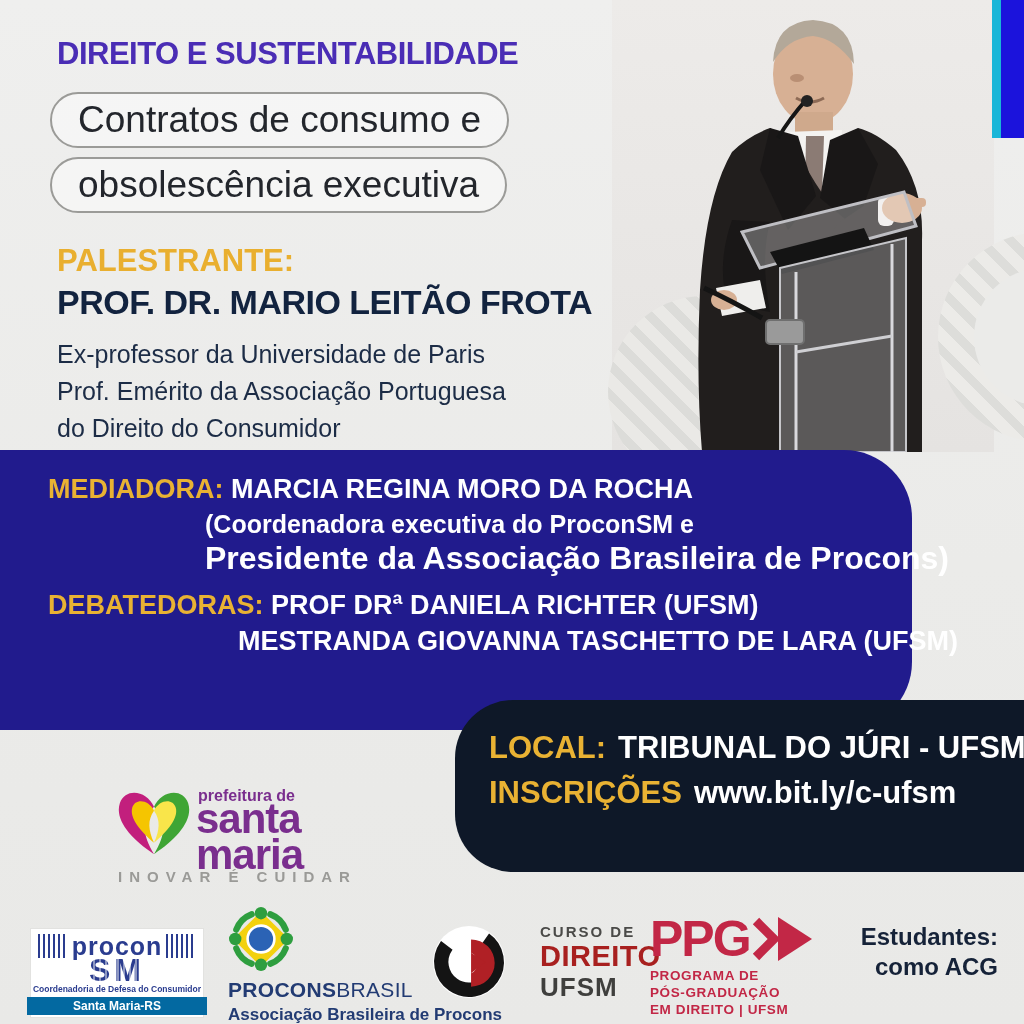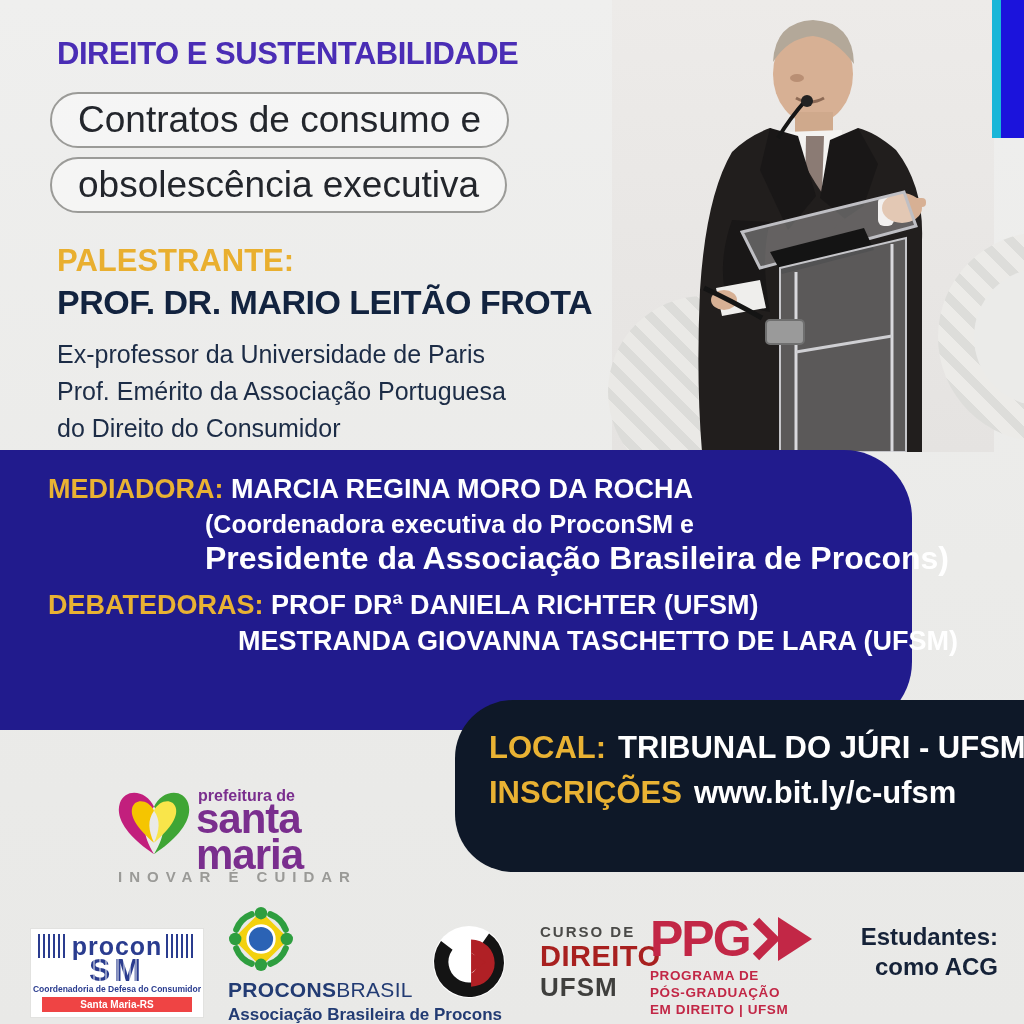--- a/index.html
+++ b/index.html
@@ -62,22 +62,22 @@
   .procon-card{position:absolute;left:30px;top:928px;width:174px;height:90px;background:#ffffff;
     border:1px solid #e2e2e0;display:flex;flex-direction:column;align-items:center;padding-top:4px;
     box-sizing:border-box;z-index:3;}
   .procon-top{display:flex;align-items:center;gap:4px;height:26px;}
   .bars{width:30px;height:24px;background:repeating-linear-gradient(90deg,#2A3C8F 0 2px,transparent 2px 5px);}
   .procon-word{color:#2A3C8F;font-size:25px;font-weight:bold;line-height:24px;letter-spacing:1px;}
   .procon-sm{color:#2A3C8F;font-size:32px;font-weight:bold;letter-spacing:4px;line-height:26px;margin-top:-2px;
     background:repeating-linear-gradient(90deg,#2A3C8F 0 4px,#8d97c2 4px 6px);
     -webkit-background-clip:text;background-clip:text;-webkit-text-fill-color:transparent;}
   .procon-desc{color:#2A3C8F;font-size:8.5px;font-weight:bold;margin-top:1px;white-space:nowrap;}
-  .procon-city{background:#ef4444;color:#ffffff;font-size:10px;font-weight:bold;margin-top:3px;
-    padding:2px 0;width:150px;text-align:center;}
+  .procon-city{background:#0369a1;color:#ffffff;font-size:12px;font-weight:bold;margin-top:3px;
+    padding:2px 0;width:180px;text-align:center;}
   .pbrasil{position:absolute;left:228px;top:906px;width:186px;text-align:left;z-index:3;}
   .pbrasil-name{font-size:21px;color:#223B73;letter-spacing:0.3px;margin-top:2px;white-space:nowrap;}
   .pbrasil-name .bold{font-weight:bold;}
   .pbrasil-desc{font-size:17px;font-weight:bold;color:#223B73;margin-top:3px;white-space:nowrap;}
   .curso{position:absolute;left:432px;top:924px;display:flex;align-items:center;gap:12px;z-index:3;}
   .curso-text{display:flex;flex-direction:column;line-height:1;margin-left:22px;}
   .curso-l1{font-size:15px;font-weight:bold;color:#4a4a48;letter-spacing:2px;}
   .curso-l2{font-size:29px;font-weight:bold;color:#A8201F;margin-top:3px;letter-spacing:0.5px;}
   .curso-l3{font-size:26px;font-weight:bold;color:#3F3F3D;margin-top:3px;letter-spacing:1px;}
   .ppg{position:absolute;left:650px;top:916px;z-index:3;}

